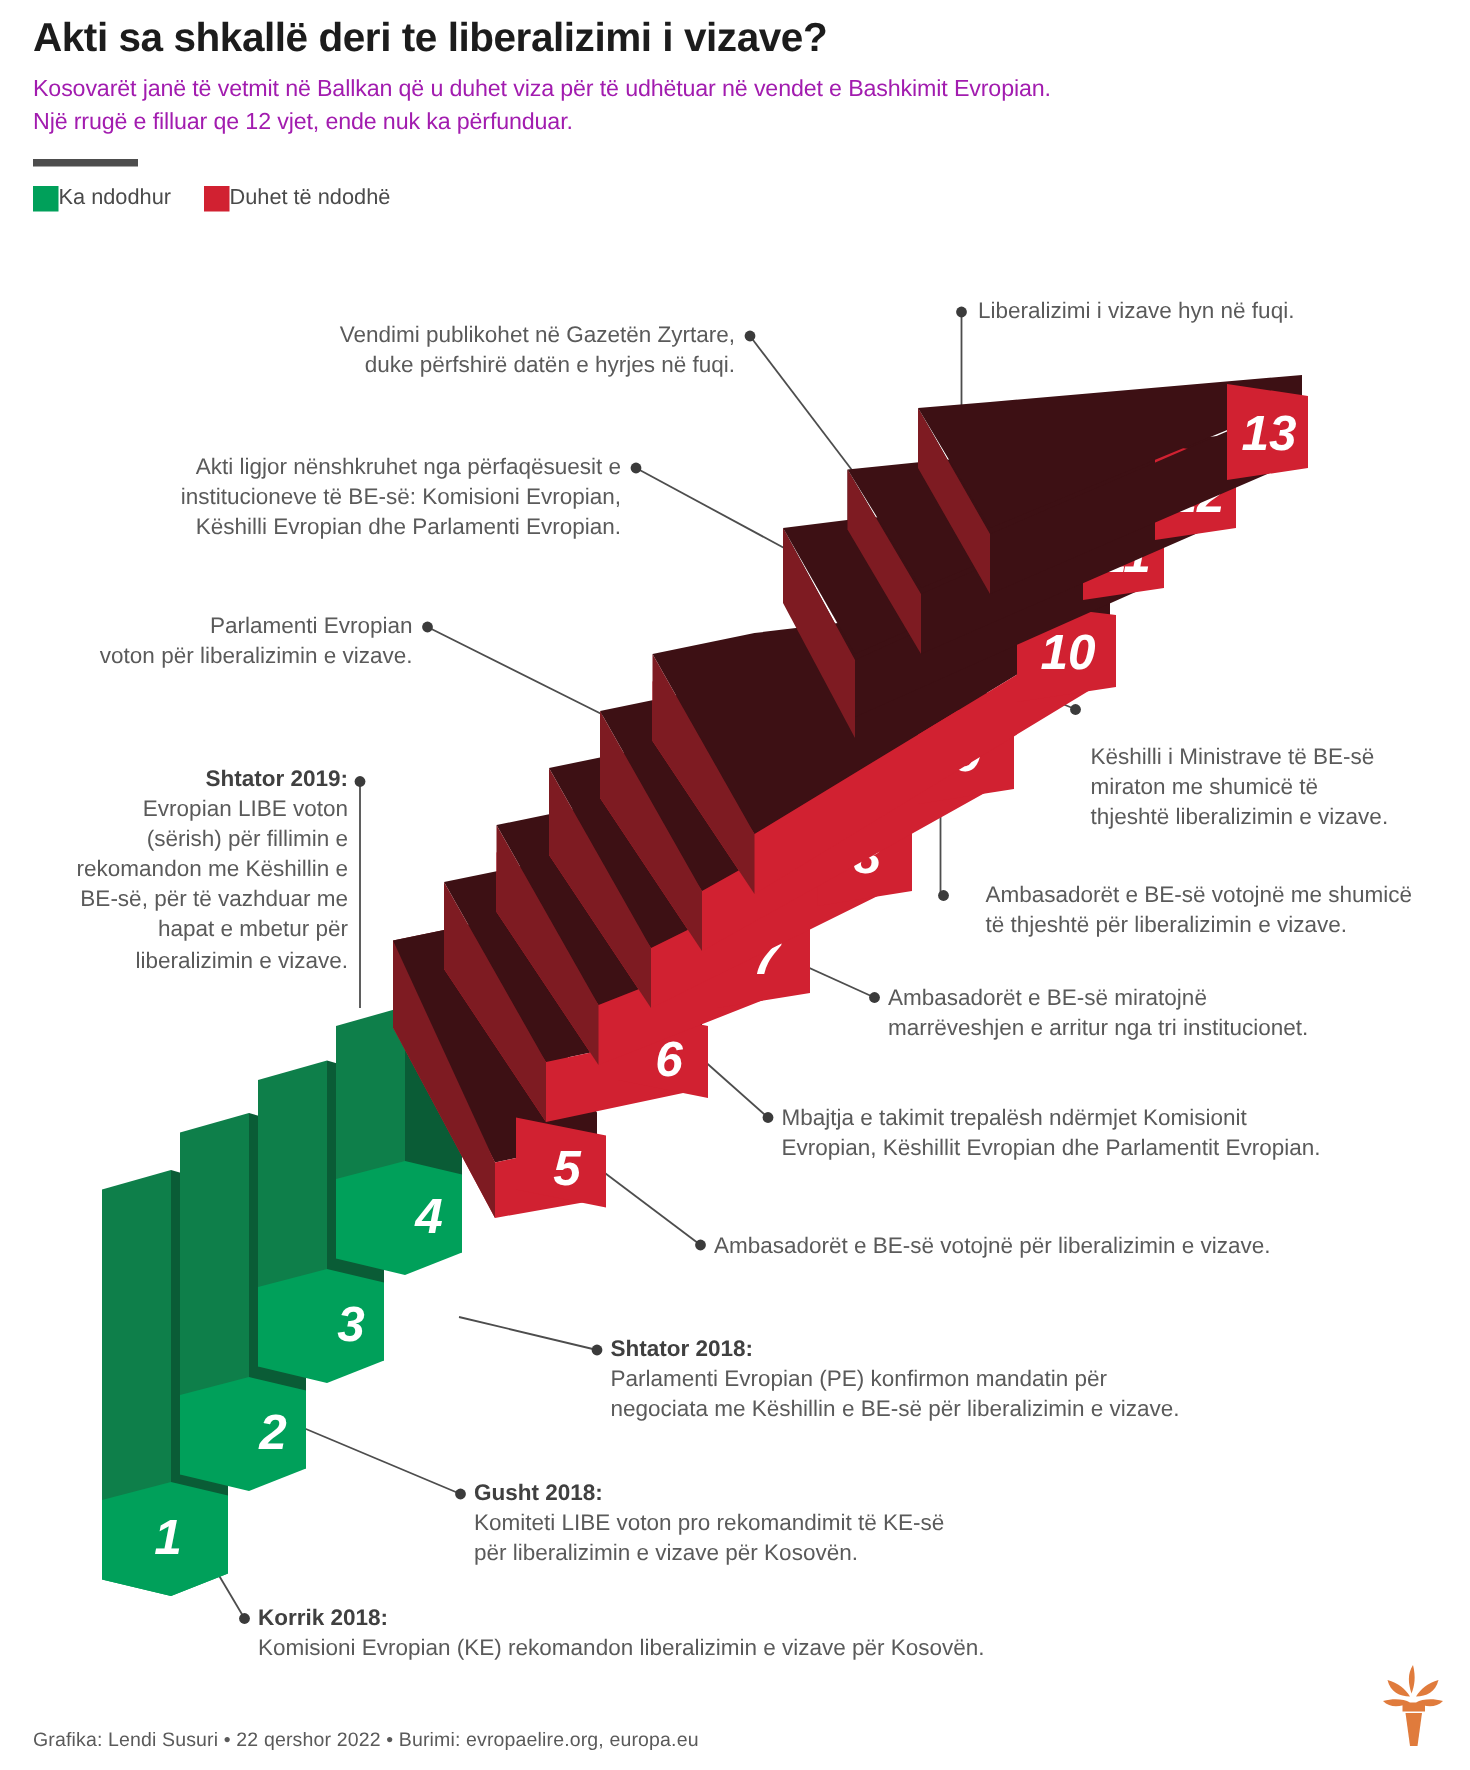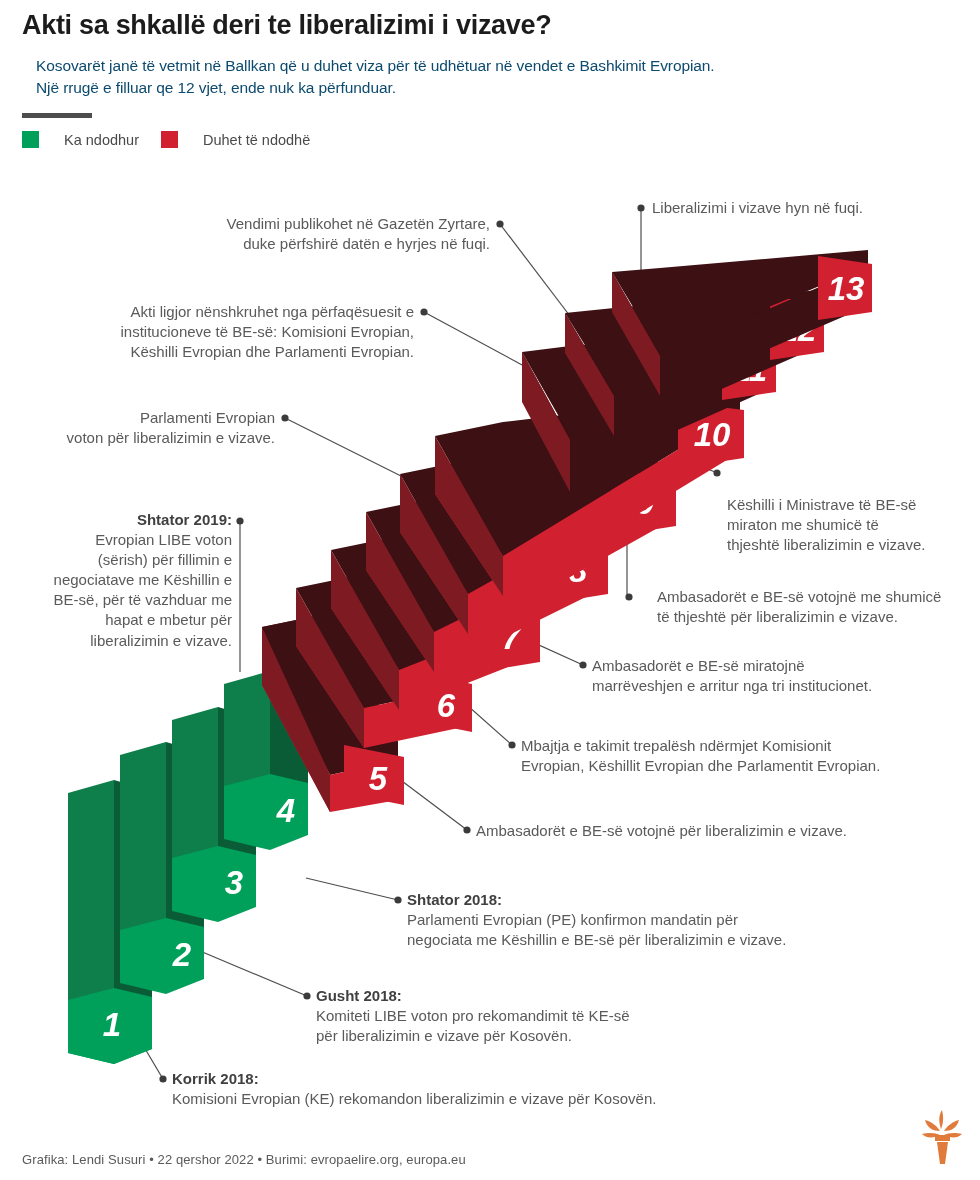--- a/index.html
+++ b/index.html
@@ -14,28 +14,28 @@
   }
   .page{position:absolute;inset:0;}
 
   
   .header{position:absolute;left:22px;top:10px;width:940px;}
   .title{
     font-size:27px;font-weight:bold;color:#1c1c1c;
     letter-spacing:-0.3px;line-height:1.15;margin:0 0 8px 0;
   }
   .subtitle{
-    font-size:15.5px;color:#0c4a6e;line-height:1.42;margin:14px;
+    font-size:15.5px;color:#a21caf;line-height:1.42;margin:0;
     letter-spacing:-0.1px;
   }
   .rule{
     width:70px;height:5px;background:#4d4d4d;margin-top:13px;
   }
   .legend{margin-top:13px;display:flex;align-items:center;gap:22px;}
-  .legend-item{display:flex;align-items:center;gap:25px;}
+  .legend-item{display:flex;gap:0;}
   .swatch{width:17px;height:17px;display:block;}
   .legend-label{font-size:14.5px;color:#4a4a4a;}
 
   
   .stage{position:absolute;left:0;top:0;width:980px;height:1180px;}
   .stairs{position:absolute;left:0;top:0;width:980px;height:1180px;}
 
   
   .anno{position:absolute;font-size:15px;line-height:1.34;color:#5a5a5a;}
   .anno.r{text-align:right;}
@@ -247,21 +247,21 @@
 
   <div class="anno l" style="left:621px;top:587px;width:340px;margin-left:36px;">
     <span>Ambasadorët e BE-së votojnë me shumicë</span><br>
     <span>të thjeshtë për liberalizimin e vizave.</span>
   </div>
 
   <div class="anno r" style="left:10px;top:510px;width:222px;">
     <b>Shtator 2019:</b><br>
     <span>Evropian LIBE voton</span><br>
     <span>(sërish) për fillimin e</span><br>
-    <span>negociatave me Këshillin e</span><br>
+    <span>rekomandon me Këshillin e</span><br>
     <span>BE-së, për të vazhduar me</span><br>
     <span>hapat e mbetur për</span><br>
     <span>liberalizimin e vizave.</span>
   </div>
 
   <div class="anno l" style="left:592px;top:656px;width:380px;">
     <span>Ambasadorët e BE-së miratojnë</span><br>
     <span>marrëveshjen e arritur nga tri institucionet.</span>
   </div>
 

